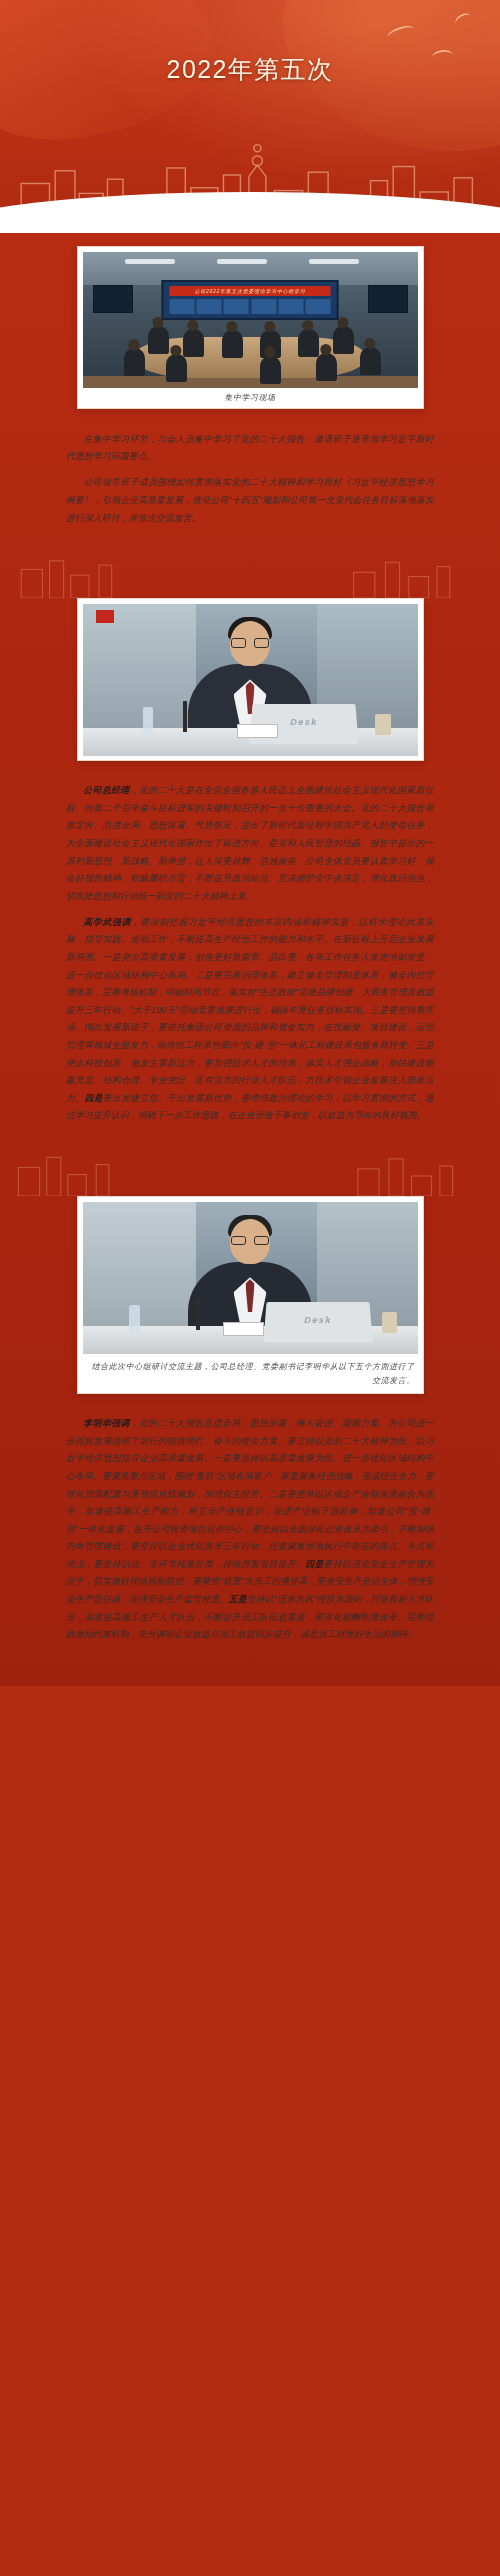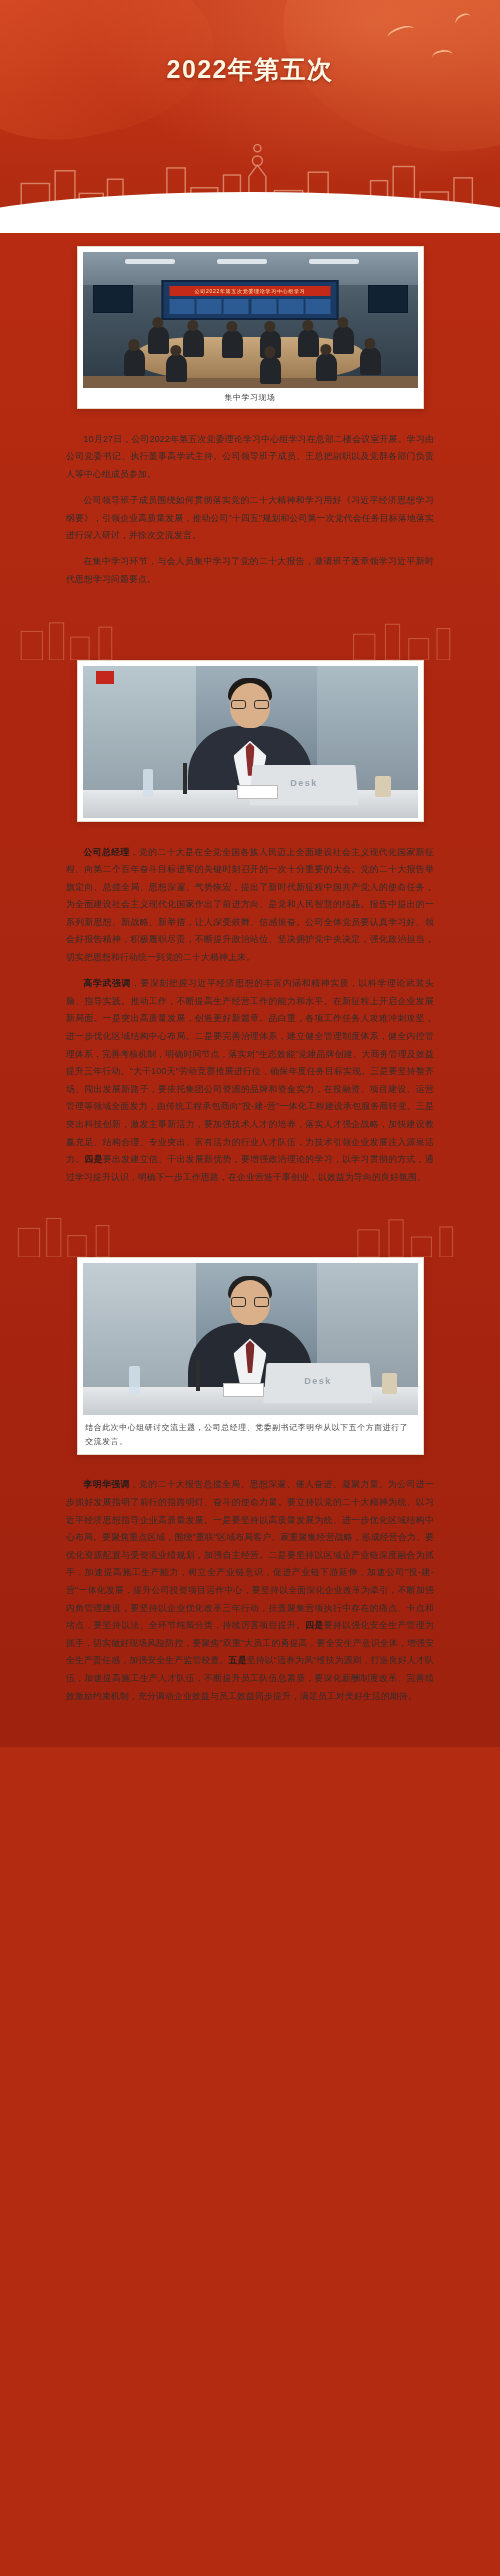--- a/index.html
+++ b/index.html
@@ -49,21 +49,21 @@
   .bird.b2 { top:50px; right:47px; width:21px; transform:rotate(-8deg); }
   .bird.b3 { top:14px; right:28px; width:17px; transform:rotate(-28deg); }
 
   .title-wrap {
     position:absolute; top:51px; left:0; right:0;
     text-align:center;
     z-index:5;
   }
   .title-line {
     font-size:23px;
-    font-weight:bold;
+    font-weight:normal;
     color:#fff6e4;
     letter-spacing:1.4px;
     line-height:1.5;
     text-shadow:0 1.4px 3.5px rgba(90,15,0,0.55);
   }
   .title-line.big { font-size:25px; }
 
   
   .skyline {
     position:absolute; left:0; right:0; bottom:0; height:99px;
@@ -73,20 +73,21 @@
     position:absolute; left:-7px; right:-7px; bottom:-1.4px; height:42px;
     background:#ffffff;
     border-radius:50% 50% 0 0 / 100% 100% 0 0;
     transform:scaleX(1.25);
   }
 
   
   .section {
     position:relative;
     padding:0 0 12.7px 0;
+    font-style:italic;
   }
   .photo-card {
     width:347px;
     margin:0 auto;
     background:#ffffff;
     border:0.7px solid #e8d9c6;
     padding:5px 5px 3.5px 5px;
     box-shadow:0 2.1px 7px rgba(80,15,0,0.28);
   }
   .photo {
@@ -261,23 +262,22 @@
           <div class="person" style="left:83px; bottom:5.7px"></div>
           <div class="person" style="left:177px; bottom:4.2px"></div>
           <div class="person" style="left:233px; bottom:7px"></div>
           <div class="person" style="left:277px; bottom:12.7px"></div>
         </div>
       </div>
       <div class="caption">集中学习现场</div>
     </div>
 
     <div class="text-card plain">
-      <p class="body">10月27日，公司2022年第五次党委理论学习中心组学习在总部二楼会议室开展。学习由公司党委书记、执行董事高学武主持。公司领导班子成员、王总把副职以及党群各部门负责人等中心组成员参加。</p>
+      <p class="body">在集中学习环节，与会人员集中学习了党的二十大报告，邀请班子逐章领学习近平新时代思想学习问题要点。</p>
       <p class="body">公司领导班子成员围绕如何贯彻落实党的二十大精神和学习用好《习近平经济思想学习纲要》，引领企业高质量发展，推动公司"十四五"规划和公司第一次党代会任务目标落地落实进行深入研讨，并徐次交流发言。</p>
-      <p class="body">在集中学习环节，与会人员集中学习了党的二十大报告，邀请班子逐章领学习近平新时代思想学习问题要点。</p>
     </div>
   </div>
 
   <div class="divider">
     <svg viewBox="0 0 707 70" preserveAspectRatio="none" style="width:100%;height:100%">
       <g fill="none" stroke="#ffd1a8" stroke-width="1.5" opacity="0.55">
         <rect x="30" y="30" width="30" height="40"></rect>
           <rect x="70" y="18" width="20" height="52"></rect>
         <rect x="100" y="38" width="26" height="32"></rect>
           <rect x="140" y="24" width="18" height="46"></rect>
@@ -356,21 +356,21 @@
           <div class="deskstrip"></div>
           <div class="laptop" style="right:14%">
               <div class="mark">Desk</div>
             </div>
           <div class="mic" style="left:34%"></div>
           <div class="bottle" style="left:14%"></div>
           <div class="cup" style="right:6%"></div>
           <div class="namecard" style="left:42%"></div>
         </div>
       </div>
-      <div class="caption" style="text-align:left;padding:5.7px 2.8px 1.4px 2.8px;line-height:1.8;">结合此次中心组研讨交流主题，公司总经理、党委副书记李明华从以下五个方面进行了交流发言。</div>
+      <div class="caption" style="text-align:right;padding:5.7px 2.8px 1.4px 2.8px;line-height:1.8;">结合此次中心组研讨交流主题，公司总经理、党委副书记李明华从以下五个方面进行了交流发言。</div>
     </div>
 
     <div class="text-card plain">
       <p class="body"><b>李明华强调</b>，党的二十大报告总揽全局、思想深邃、催人奋进、凝聚力量。为公司进一步抓好发展指明了前行的指路明灯、奋斗的使命力量。要立持以党的二十大精神为统、以习近平经济思想指导企业高质量发展。一是要坚持以高质量发展为统、进一步优化区域结构中心布局。要聚焦重点区域，围绕"重联"区域布局客户、家重聚集经营战略，形成经营合力、要优化资源配置与受资流业绩规划，加强自主经营。二是要坚持以区域企产业链深度融合为抓手，加速提高施工生产能力，树立全产业链意识，促进产业链下游延伸，加速公司"投-建-营"一体化发展，提升公司投资项目运作中心，要坚持以全面深化企业改革为牵引，不断加强内角管理建设，要坚持以企业优化改革三年行动，挂查聚集营项执行中存在的痛点、卡点和堵点，要坚持以法、全环节纯策分类，持续厉害项目提升。<b>四是</b>要持以强化安全生产管理为抓手，切实做好现场风险防控，要聚焦"双重"大员工的勇提高，要全安生产意识全体，增强安全生产责任感，加强安全生产监管校查。<b>五是</b>坚持以"适养为风"维扶为源则，打造良好人才队伍，加速提高施工生产人才队伍，不断提升员工队伍总素质，要深化薪酬制度改革、完善绩效激励约束机制，充分调动企业效益与员工效益同步提升，满足员工对美好生活的期待。</p>
     </div>
   </div>
 
   <div style="height:21px"></div>
 </div>
 

